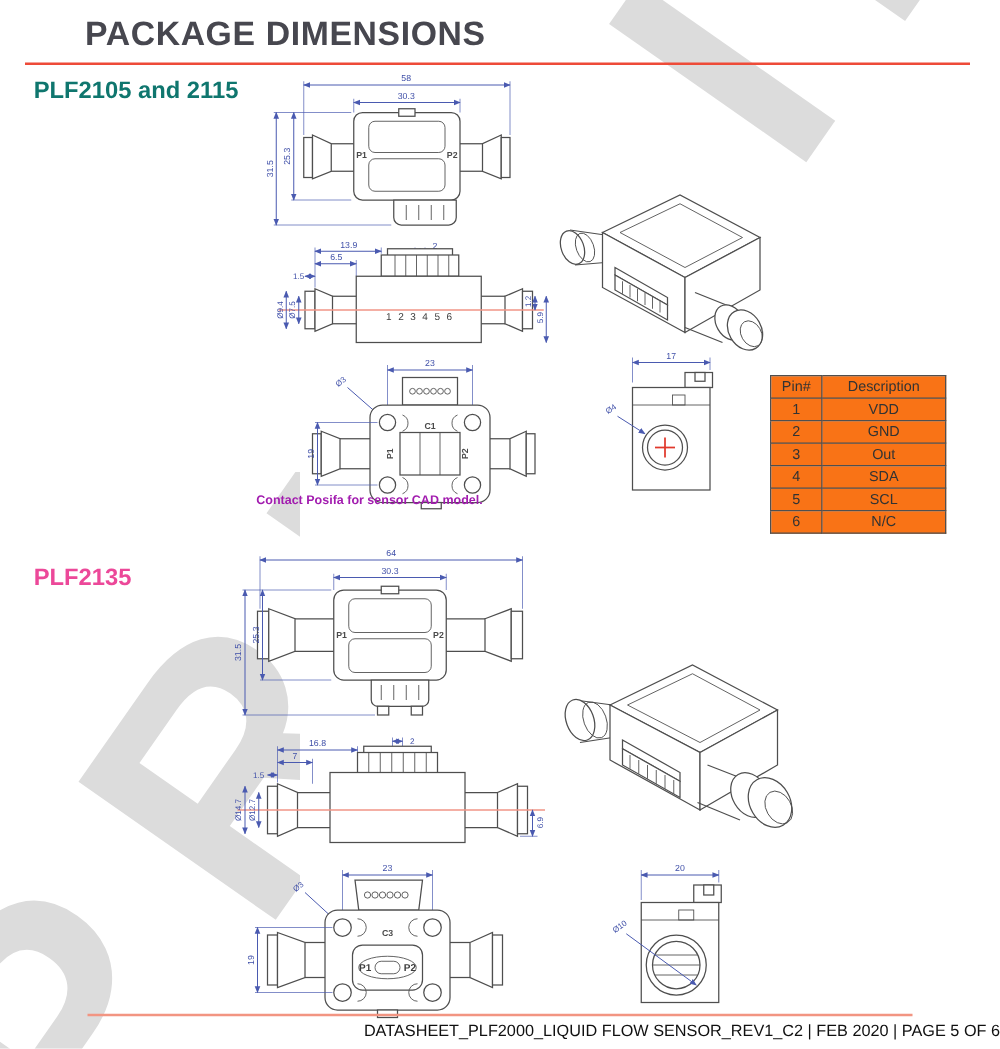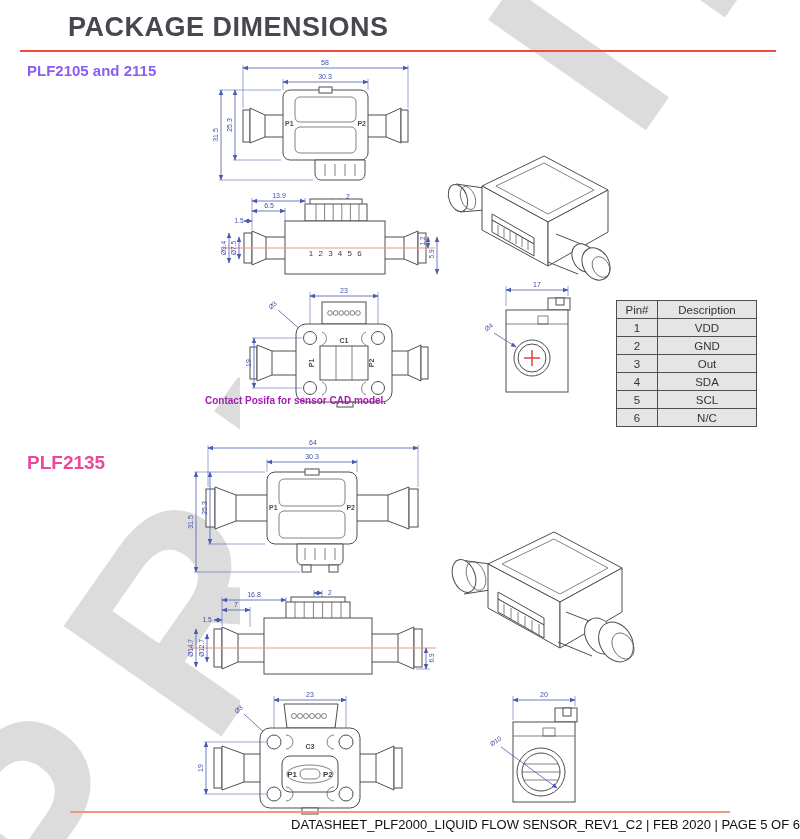--- a/index.html
+++ b/index.html
@@ -9,31 +9,31 @@
   .wm-layer{position:absolute;inset:0;overflow:hidden;z-index:0;pointer-events:none;}
   .wm-a{clip-path:polygon(0 45%,30% 45%,30% 100%,0 100%);}
   .wm-b{clip-path:polygon(52% 0,100% 0,100% 23%,52% 23%);}
   .wm-text{position:absolute;left:-125px;top:818px;font-weight:bold;font-size:280px;
            color:#dcdcdc;letter-spacing:60px;white-space:nowrap;line-height:1;
            transform:rotate(-55deg);transform-origin:0 0;}
   
   .h-title{position:absolute;left:36px;top:12px;font-size:27px;font-weight:bold;
            color:#47474f;letter-spacing:.5px;z-index:2;margin-left:32px;}
   .rule-top{position:absolute;left:20px;right:24px;top:50px;height:2px;background:#ee4b38;z-index:2;}
-  .h-sec1{position:absolute;left:27px;top:62px;font-size:15px;font-weight:bold;color:#8b5cf6;z-index:2;}
+  .h-sec1{position:absolute;left:27px;top:62px;font-size:19px;font-weight:bold;color:#0f766e;z-index:2;}
   .h-sec2{position:absolute;left:27px;top:452px;font-size:19px;font-weight:bold;color:#ec4899;z-index:2;}
   .cad-note{position:absolute;left:205px;top:395px;width:250px;text-align:left;
             font-size:10px;font-weight:bold;color:#a21caf;z-index:2;}
   .rule-bottom{position:absolute;left:70px;right:70px;top:811px;height:2px;background:#f29582;z-index:2;}
   .footer-text{position:absolute;left:0;right:0;top:817px;text-align:right;font-size:13px;
                color:#101010;z-index:2;}
   
   .pin-table{position:absolute;left:616px;top:300px;border-collapse:collapse;z-index:2;
              font-size:11.5px;color:#333;}
-  .pin-table td{border:1.5px solid #4f4f4f;height:17px;padding:0 5px;background:#e5e5e5;}
+  .pin-table td{border:1.5px solid #4f4f4f;height:17px;padding:0 5px;background:#f97316;}
   .pin-table td.c1{width:30px;text-align:center;}
   .pin-table td.c2{width:88px;text-align:center;}
   
   svg.dw{position:absolute;overflow:visible;z-index:1;}
   .ol{stroke:#4e4e4e;stroke-width:1;fill:#fff;}
   .oln{stroke:#4e4e4e;stroke-width:1;fill:none;}
   .thin{stroke-width:.7;}
   .dl{stroke:#4a5ab0;stroke-width:.8;fill:none;}
   .ext{stroke:#4a5ab0;stroke-width:.55;fill:none;}
   .cl{stroke:#f09486;stroke-width:1.1;fill:none;}

